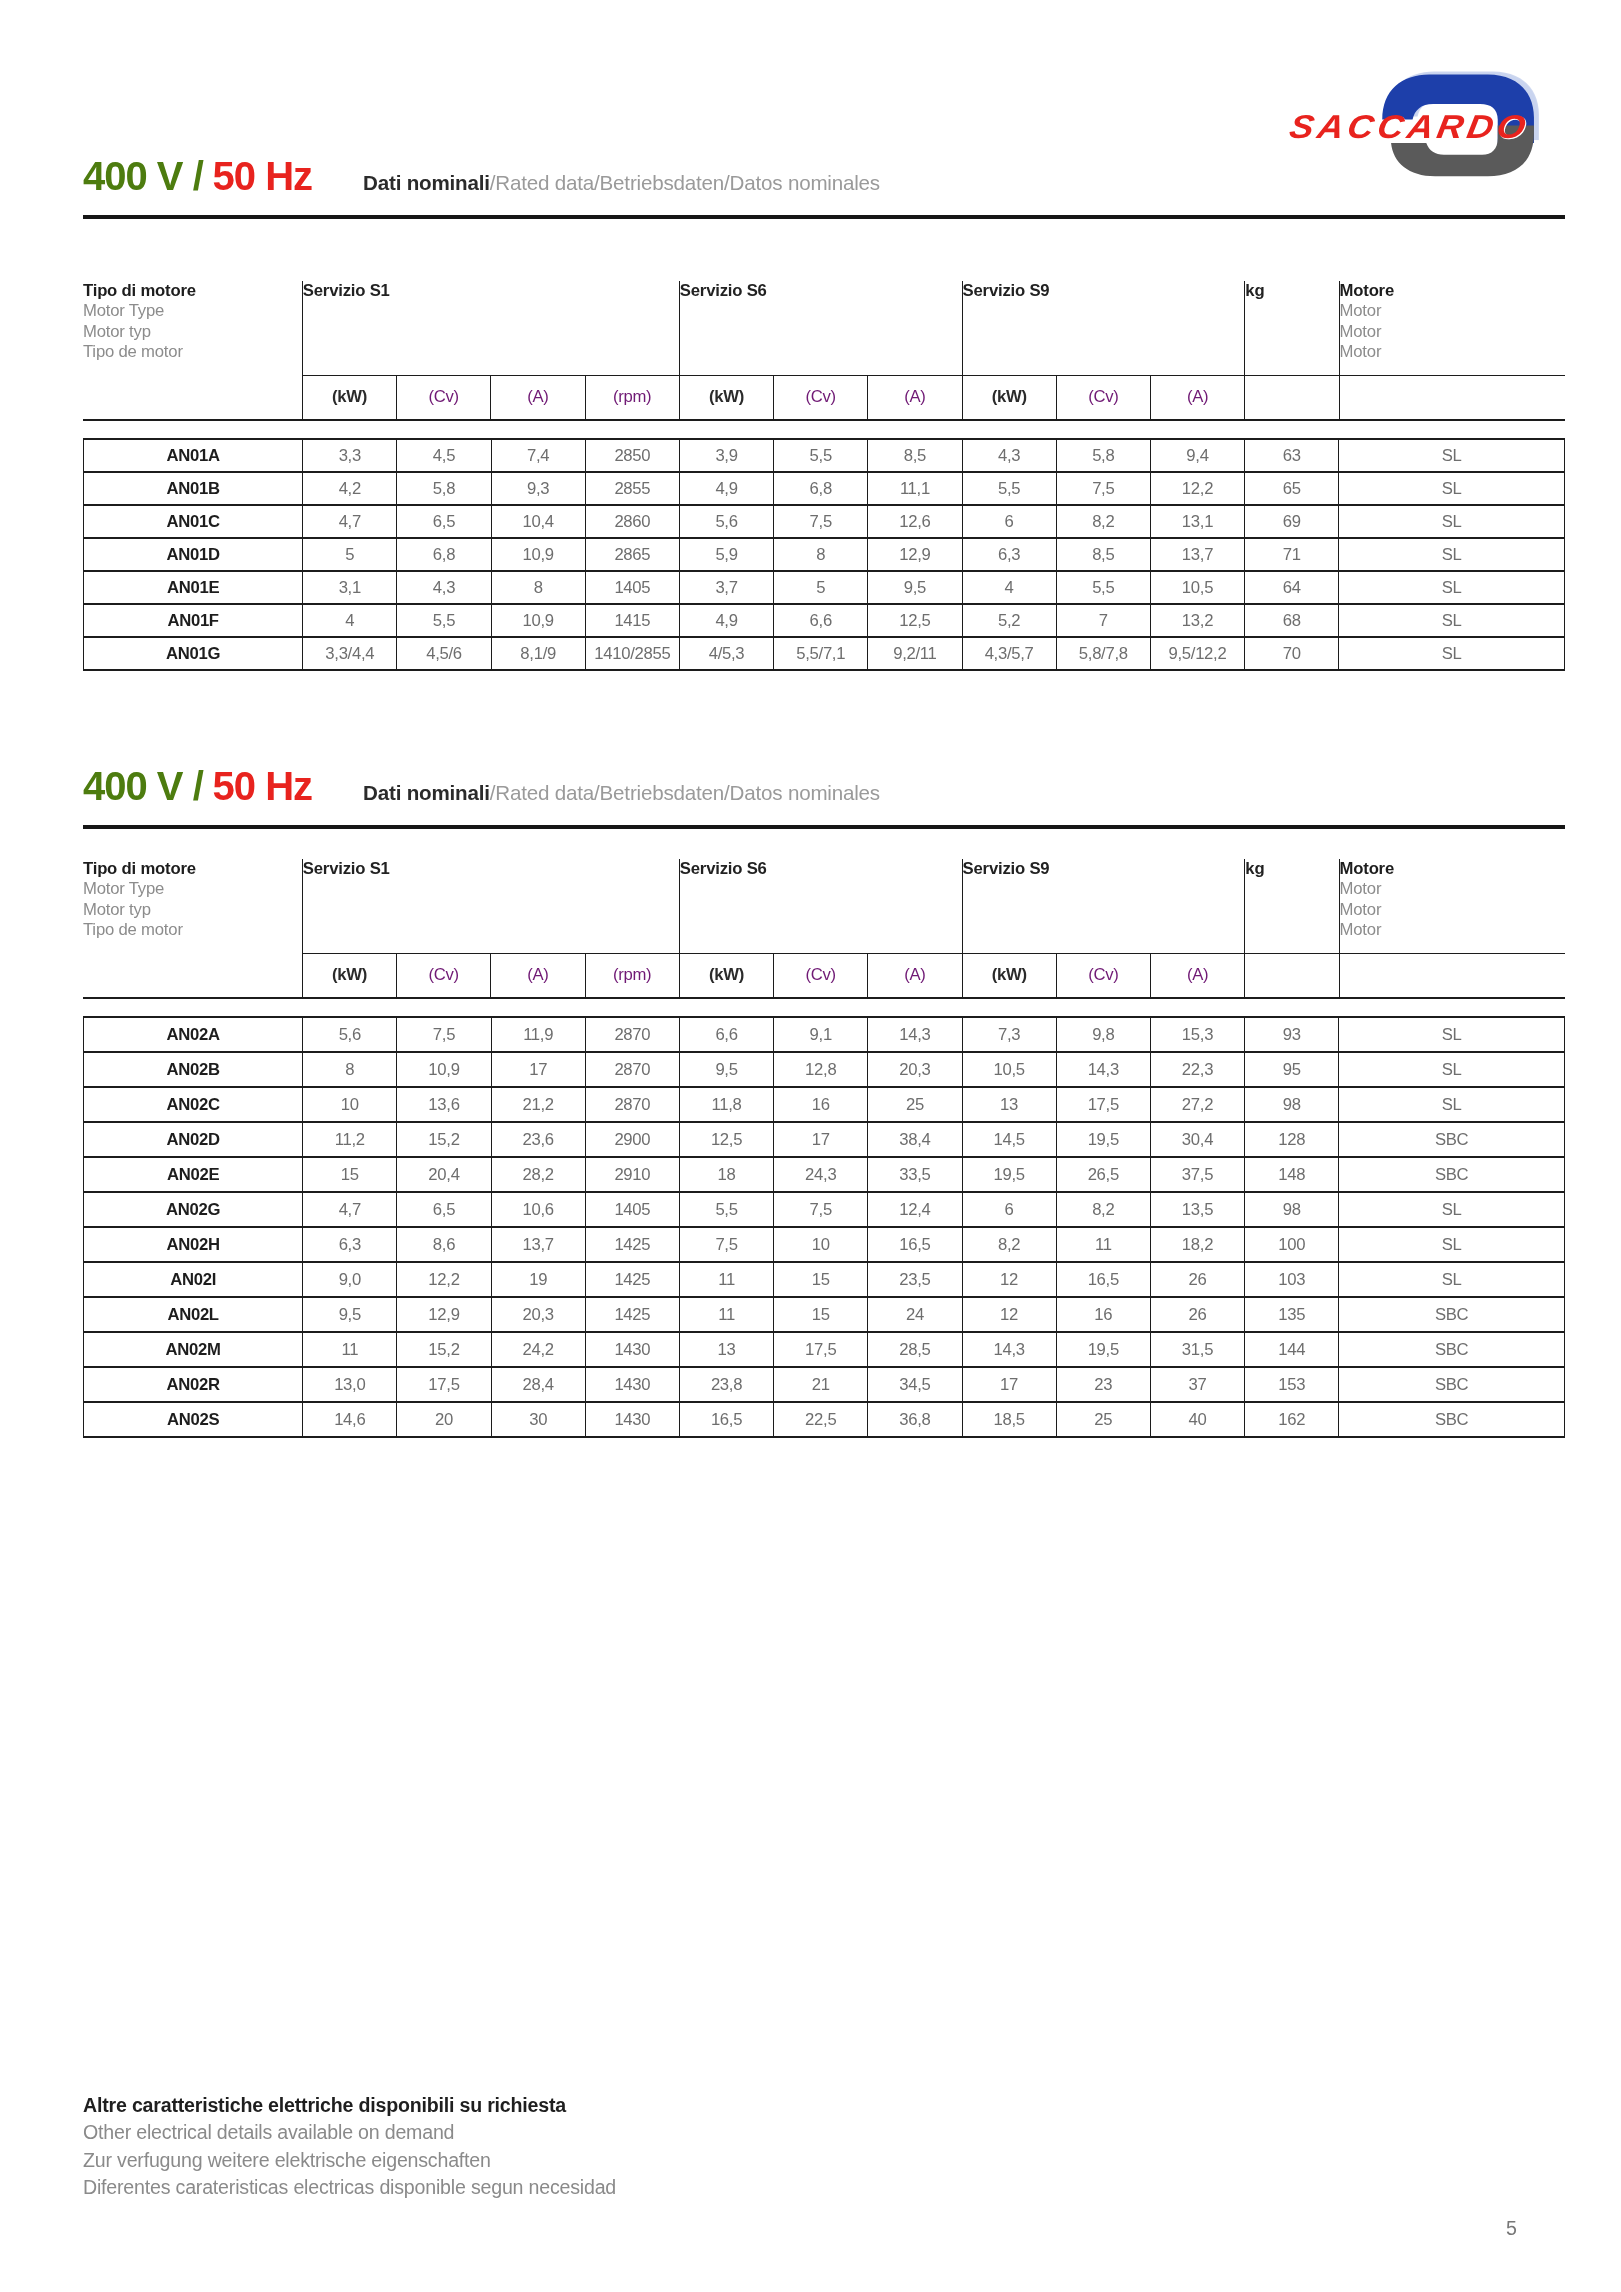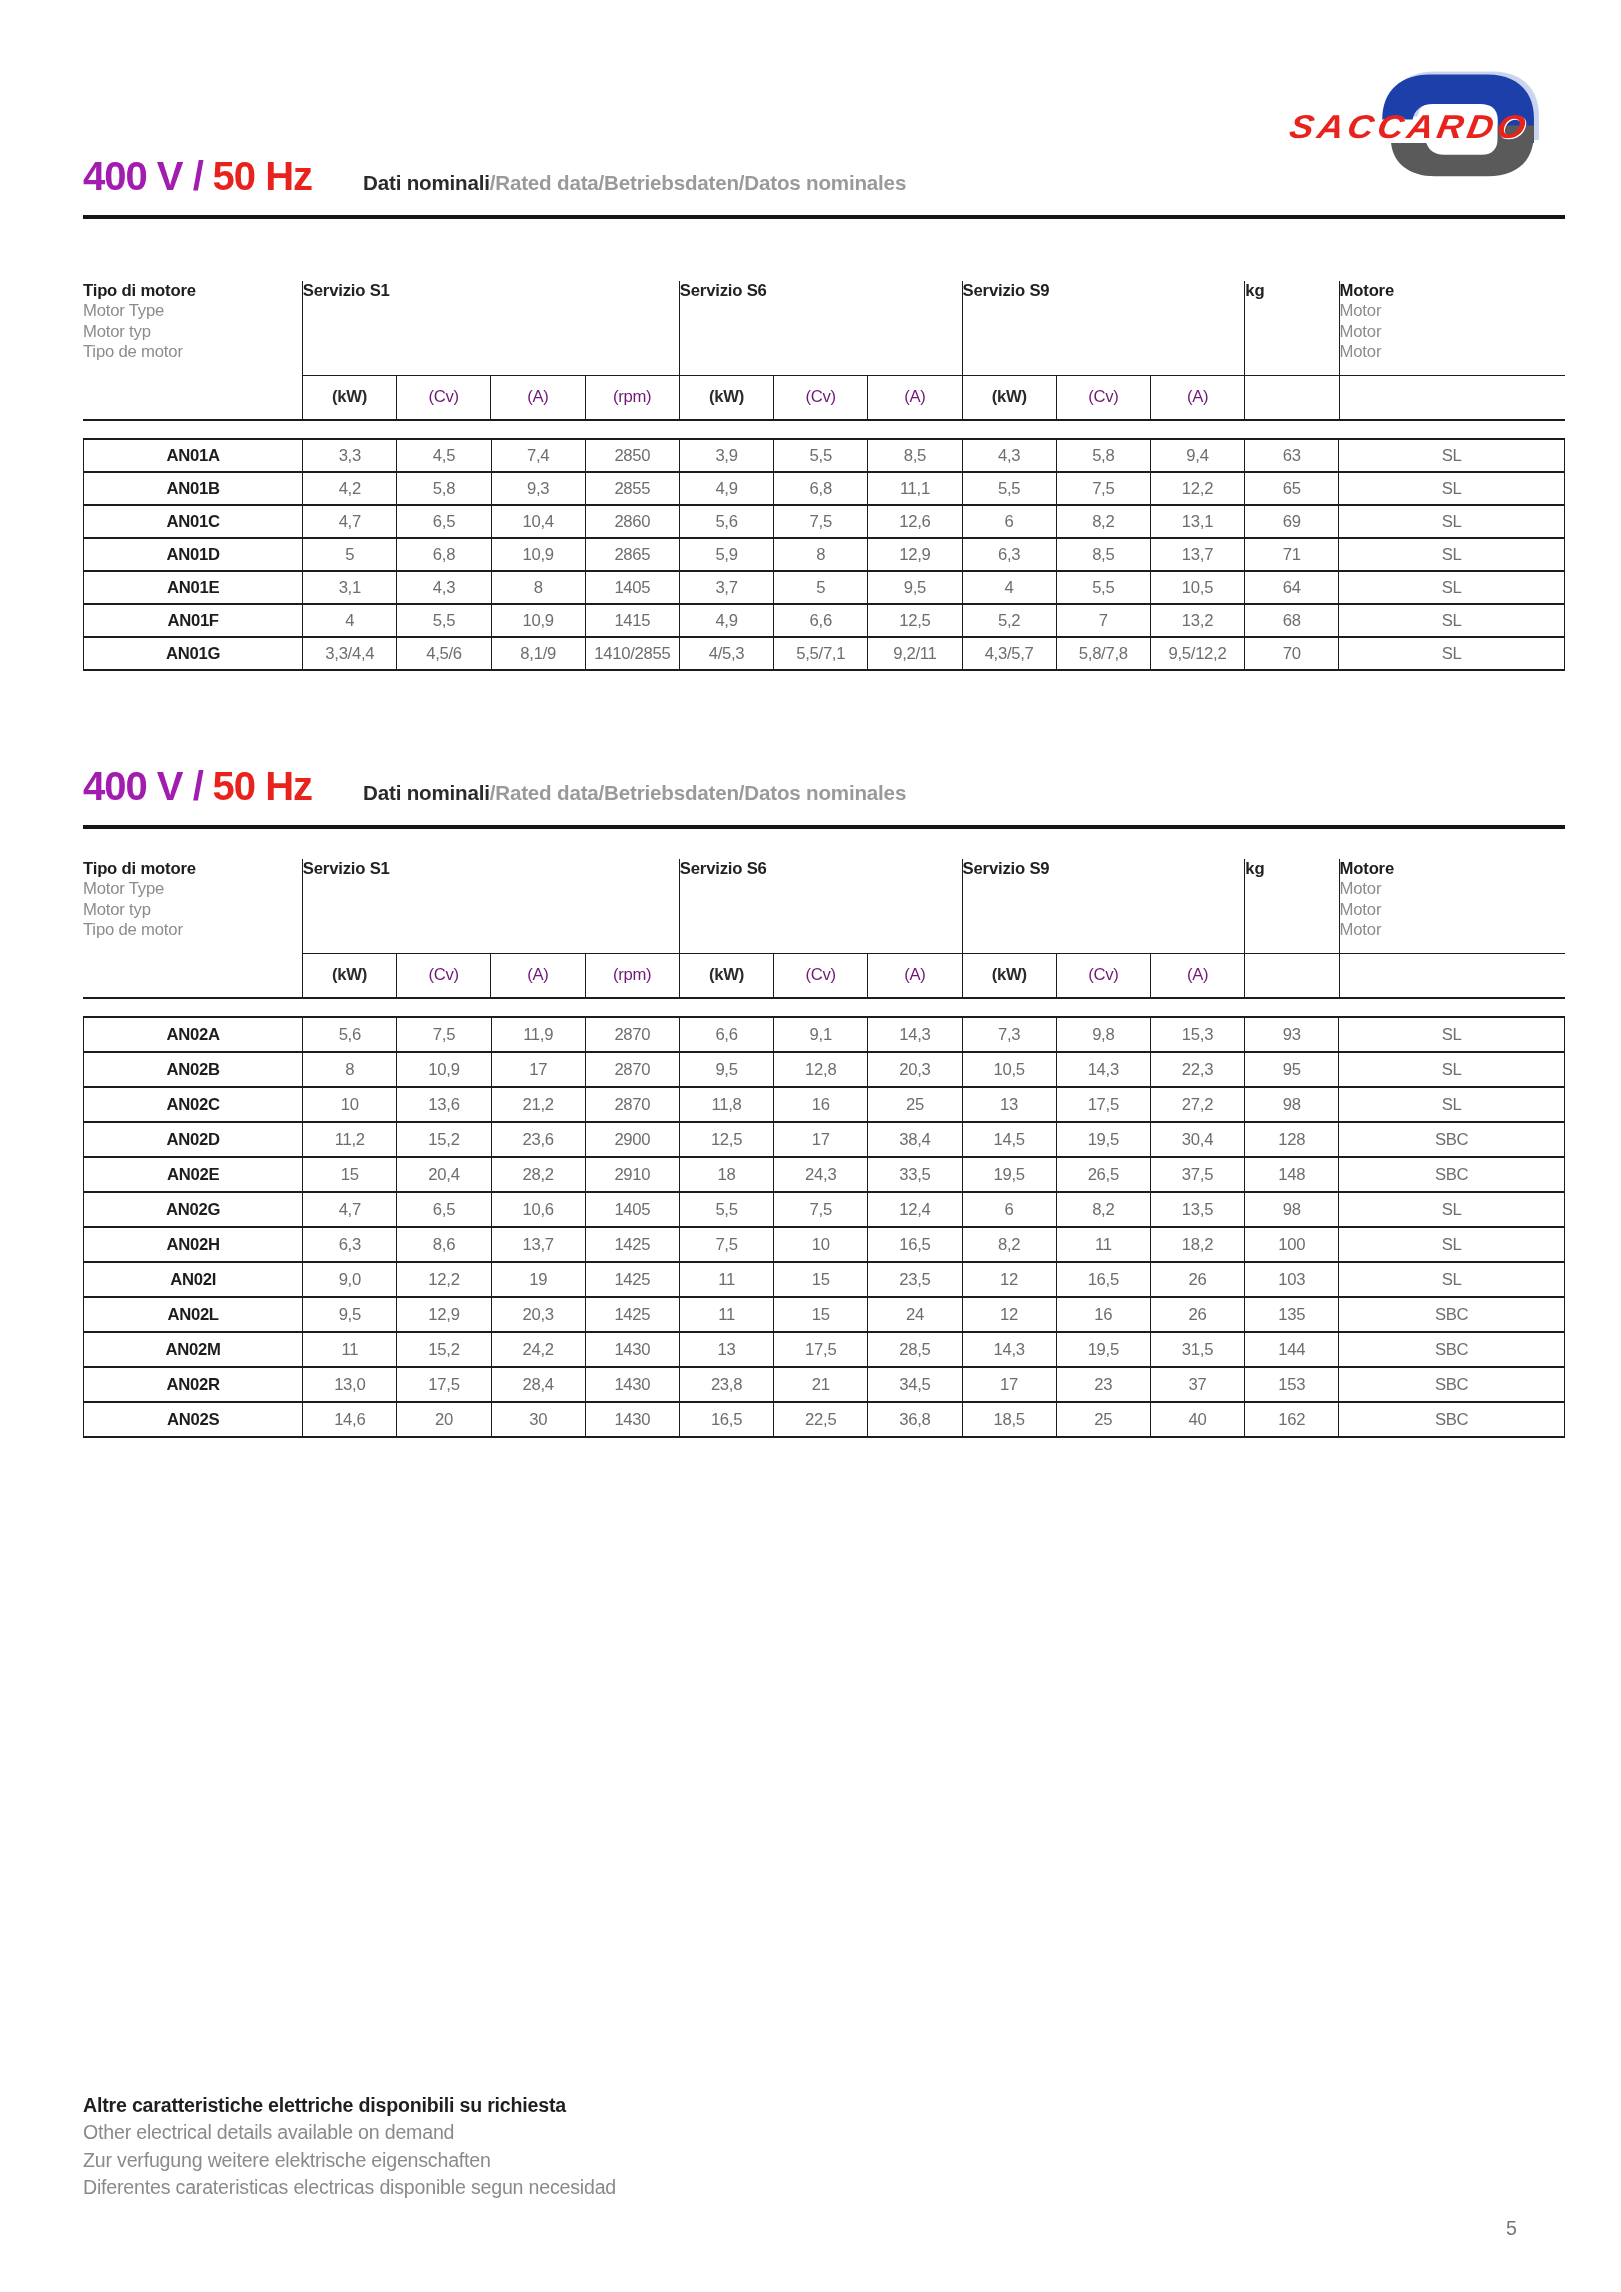--- a/index.html
+++ b/index.html
@@ -19,25 +19,25 @@
     text-shadow:1px 1px 0 #ffffff;
     white-space:nowrap;
   }
 
   
   .section { position:absolute; left:83px; width:1482px; }
   .sec1 { top:153px; }
   .sec2 { top:763px; }
   .titlerow { display:flex; align-items:baseline; height:51px; }
   .t-big { font-size:40px; font-weight:700; letter-spacing:-1px; line-height:47px; }
-  .t-dark { color:#a21caf; }
+  .t-dark { color:#4d7c0f; }
   .t-red { color:#e8231e; margin-left:9.8px; }
   .subtitle { margin-left:51px; font-size:20.6px; letter-spacing:-0.2px; }
   .sub-b { font-weight:700; color:#2b2b2b; }
-  .sub-g { font-weight:700; color:#9a9a9a; }
+  .sub-g { font-weight:400; color:#9a9a9a; }
   .rule { height:3.9px; background:#161616; margin-top:10.8px; }
 
   
   table { border-collapse:collapse; table-layout:fixed; width:1482px; }
   .hdr.h1 { margin-top:62px; }
   .hdr.h2 { margin-top:30px; }
   .hdr td { padding:0; vertical-align:top; }
   .grp-cell { height:94px; font-size:16.7px; font-weight:700; color:#222222;
               padding:6.9px 0 0 9.8px; letter-spacing:-0.2px; }
   .bl { border-left:1px solid #1c1c1c; }

